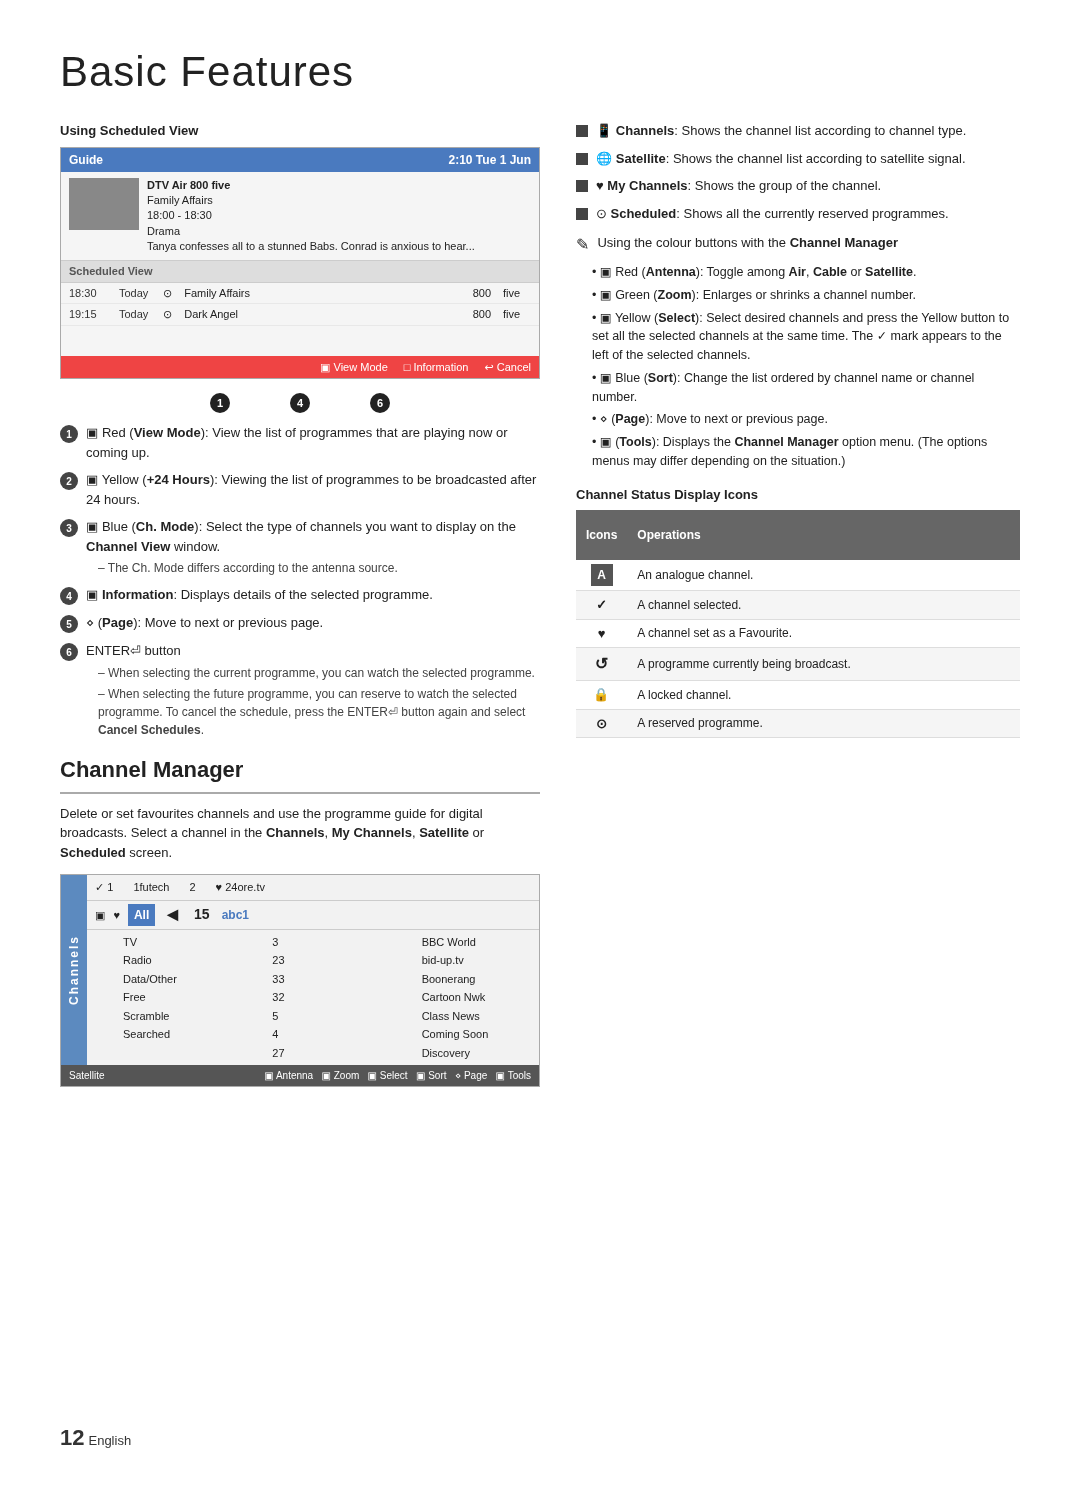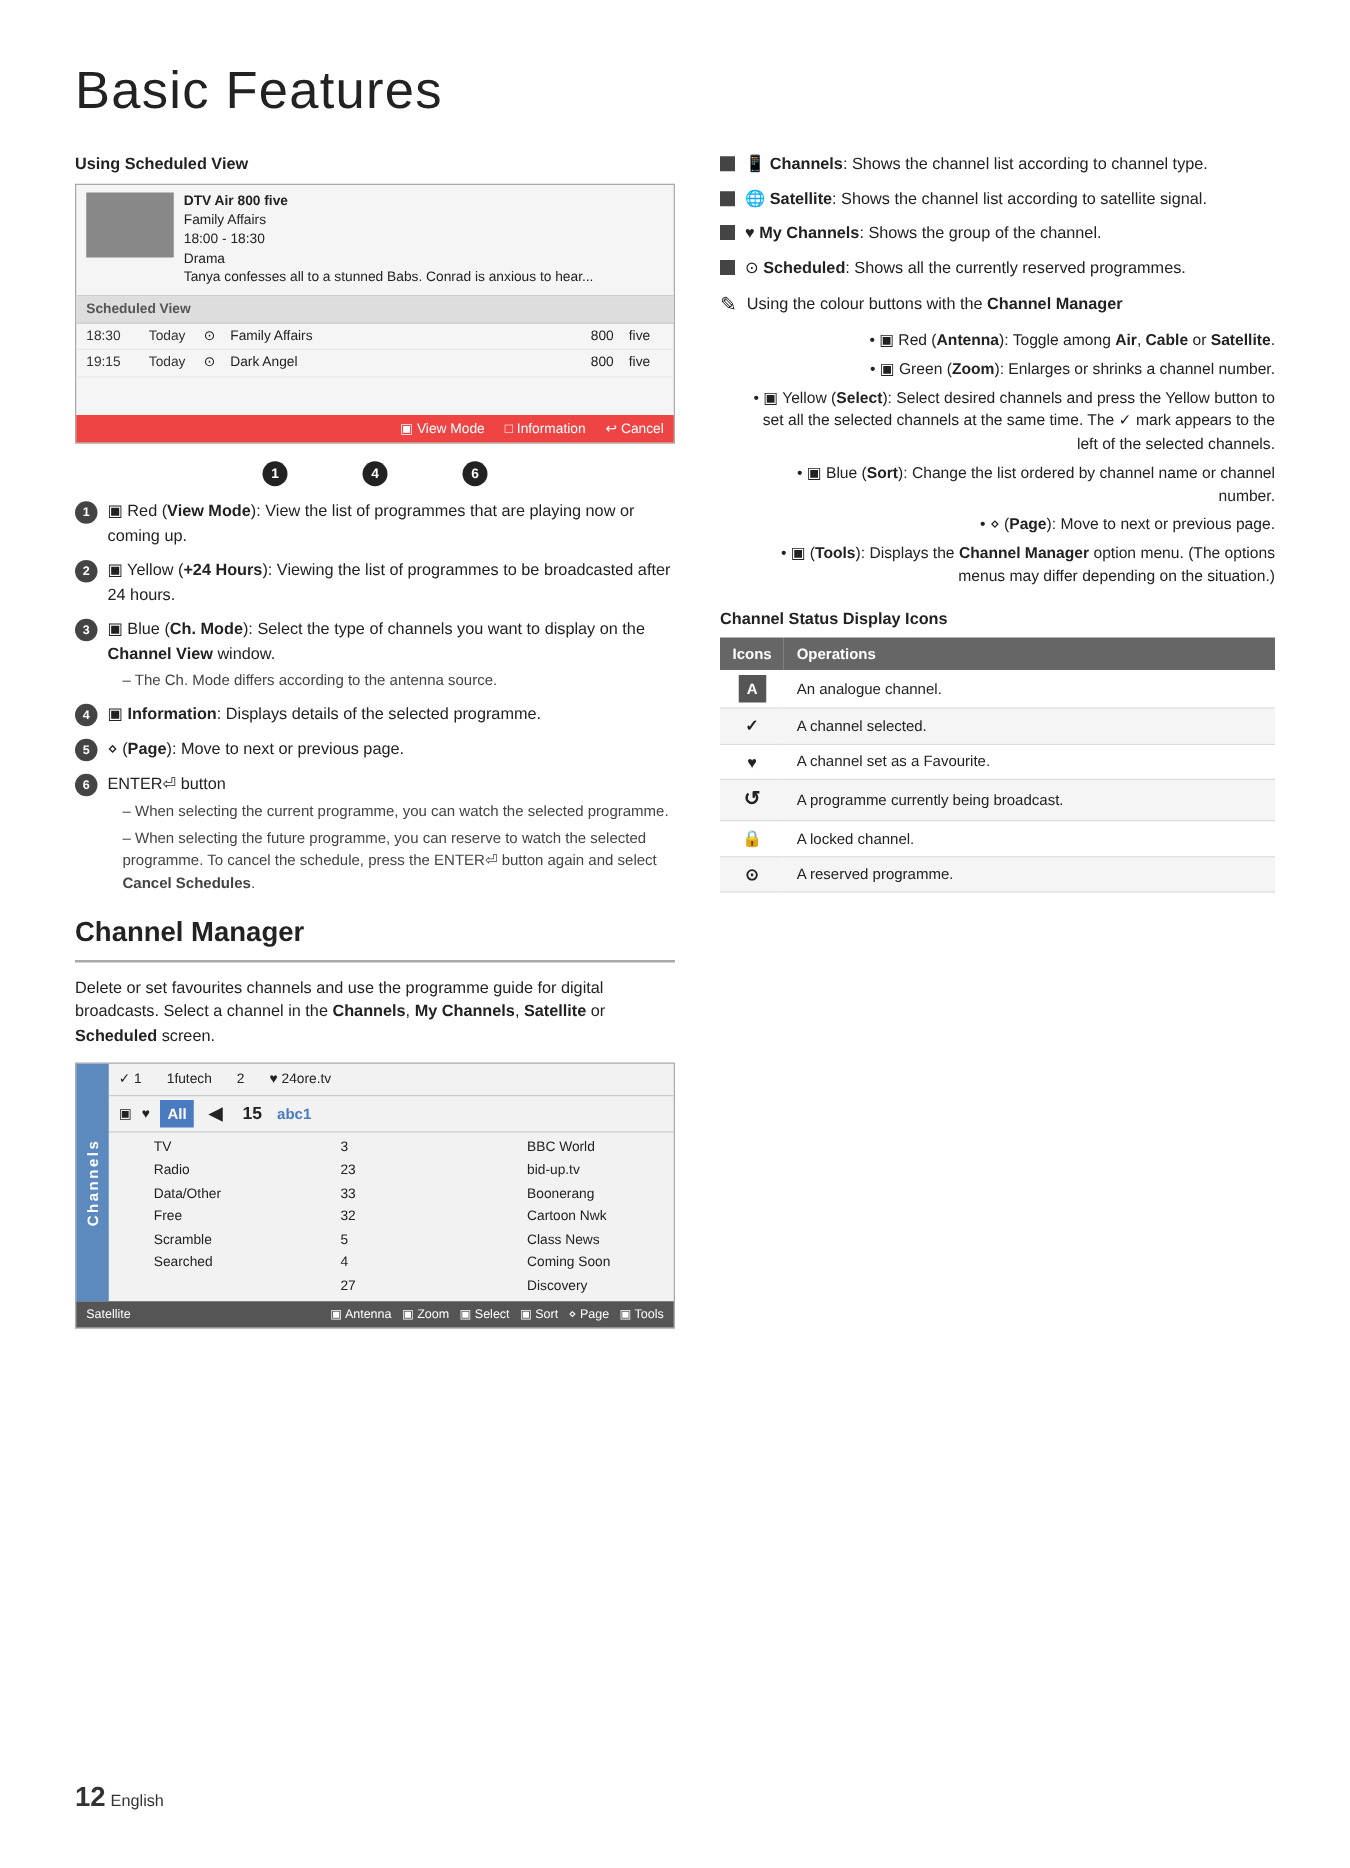--- a/index.html
+++ b/index.html
@@ -230,41 +230,40 @@
       background: #444;
       flex-shrink: 0;
       margin-top: 4px;
     }
     .bullet-list li .bcontent { flex: 1; }
     .sub-bullet-list { list-style: none; margin-left: 16px; margin-top: 4px; }
     .sub-bullet-list li {
       font-size: 12.5px;
       margin-bottom: 4px;
       line-height: 1.5;
-      text-align: right;
     }
     .sub-bullet-list li::before { content: "• "; }
 
     
     .status-heading {
       font-size: 13px;
       font-weight: bold;
       margin-bottom: 6px;
       margin-top: 14px;
       color: #222;
     }
     .status-table {
       border-collapse: collapse;
       width: 100%;
       font-size: 12px;
     }
     .status-table th {
       background: #666;
       color: #fff;
-      padding: 4px 10px;
+      padding: 16px 10px;
       text-align: left;
       font-weight: bold;
     }
     .status-table td {
       padding: 4px 10px;
       border-bottom: 1px solid #ddd;
       vertical-align: middle;
     }
     .status-table tr:nth-child(even) td { background: #f5f5f5; }
     .icon-cell {
@@ -310,20 +309,24 @@
 
 <h1>Basic Features</h1>
 
 <div class="two-col">
 
   <div class="left-col">
 
     <div class="section-heading">Using Scheduled View</div>
 
     <div class="guide-box">
+      <div class="guide-header">
+        <span>Guide</span>
+        <span>2:10 Tue 1 Jun</span>
+      </div>
       <div class="guide-content">
         <div class="guide-thumb"></div>
         <div class="guide-info">
           <div class="title">DTV Air 800 five</div>
           <div>Family Affairs</div>
           <div>18:00 - 18:30</div>
           <div>Drama</div>
           <div>Tanya confesses all to a stunned Babs. Conrad is anxious to hear...</div>
         </div>
       </div>

